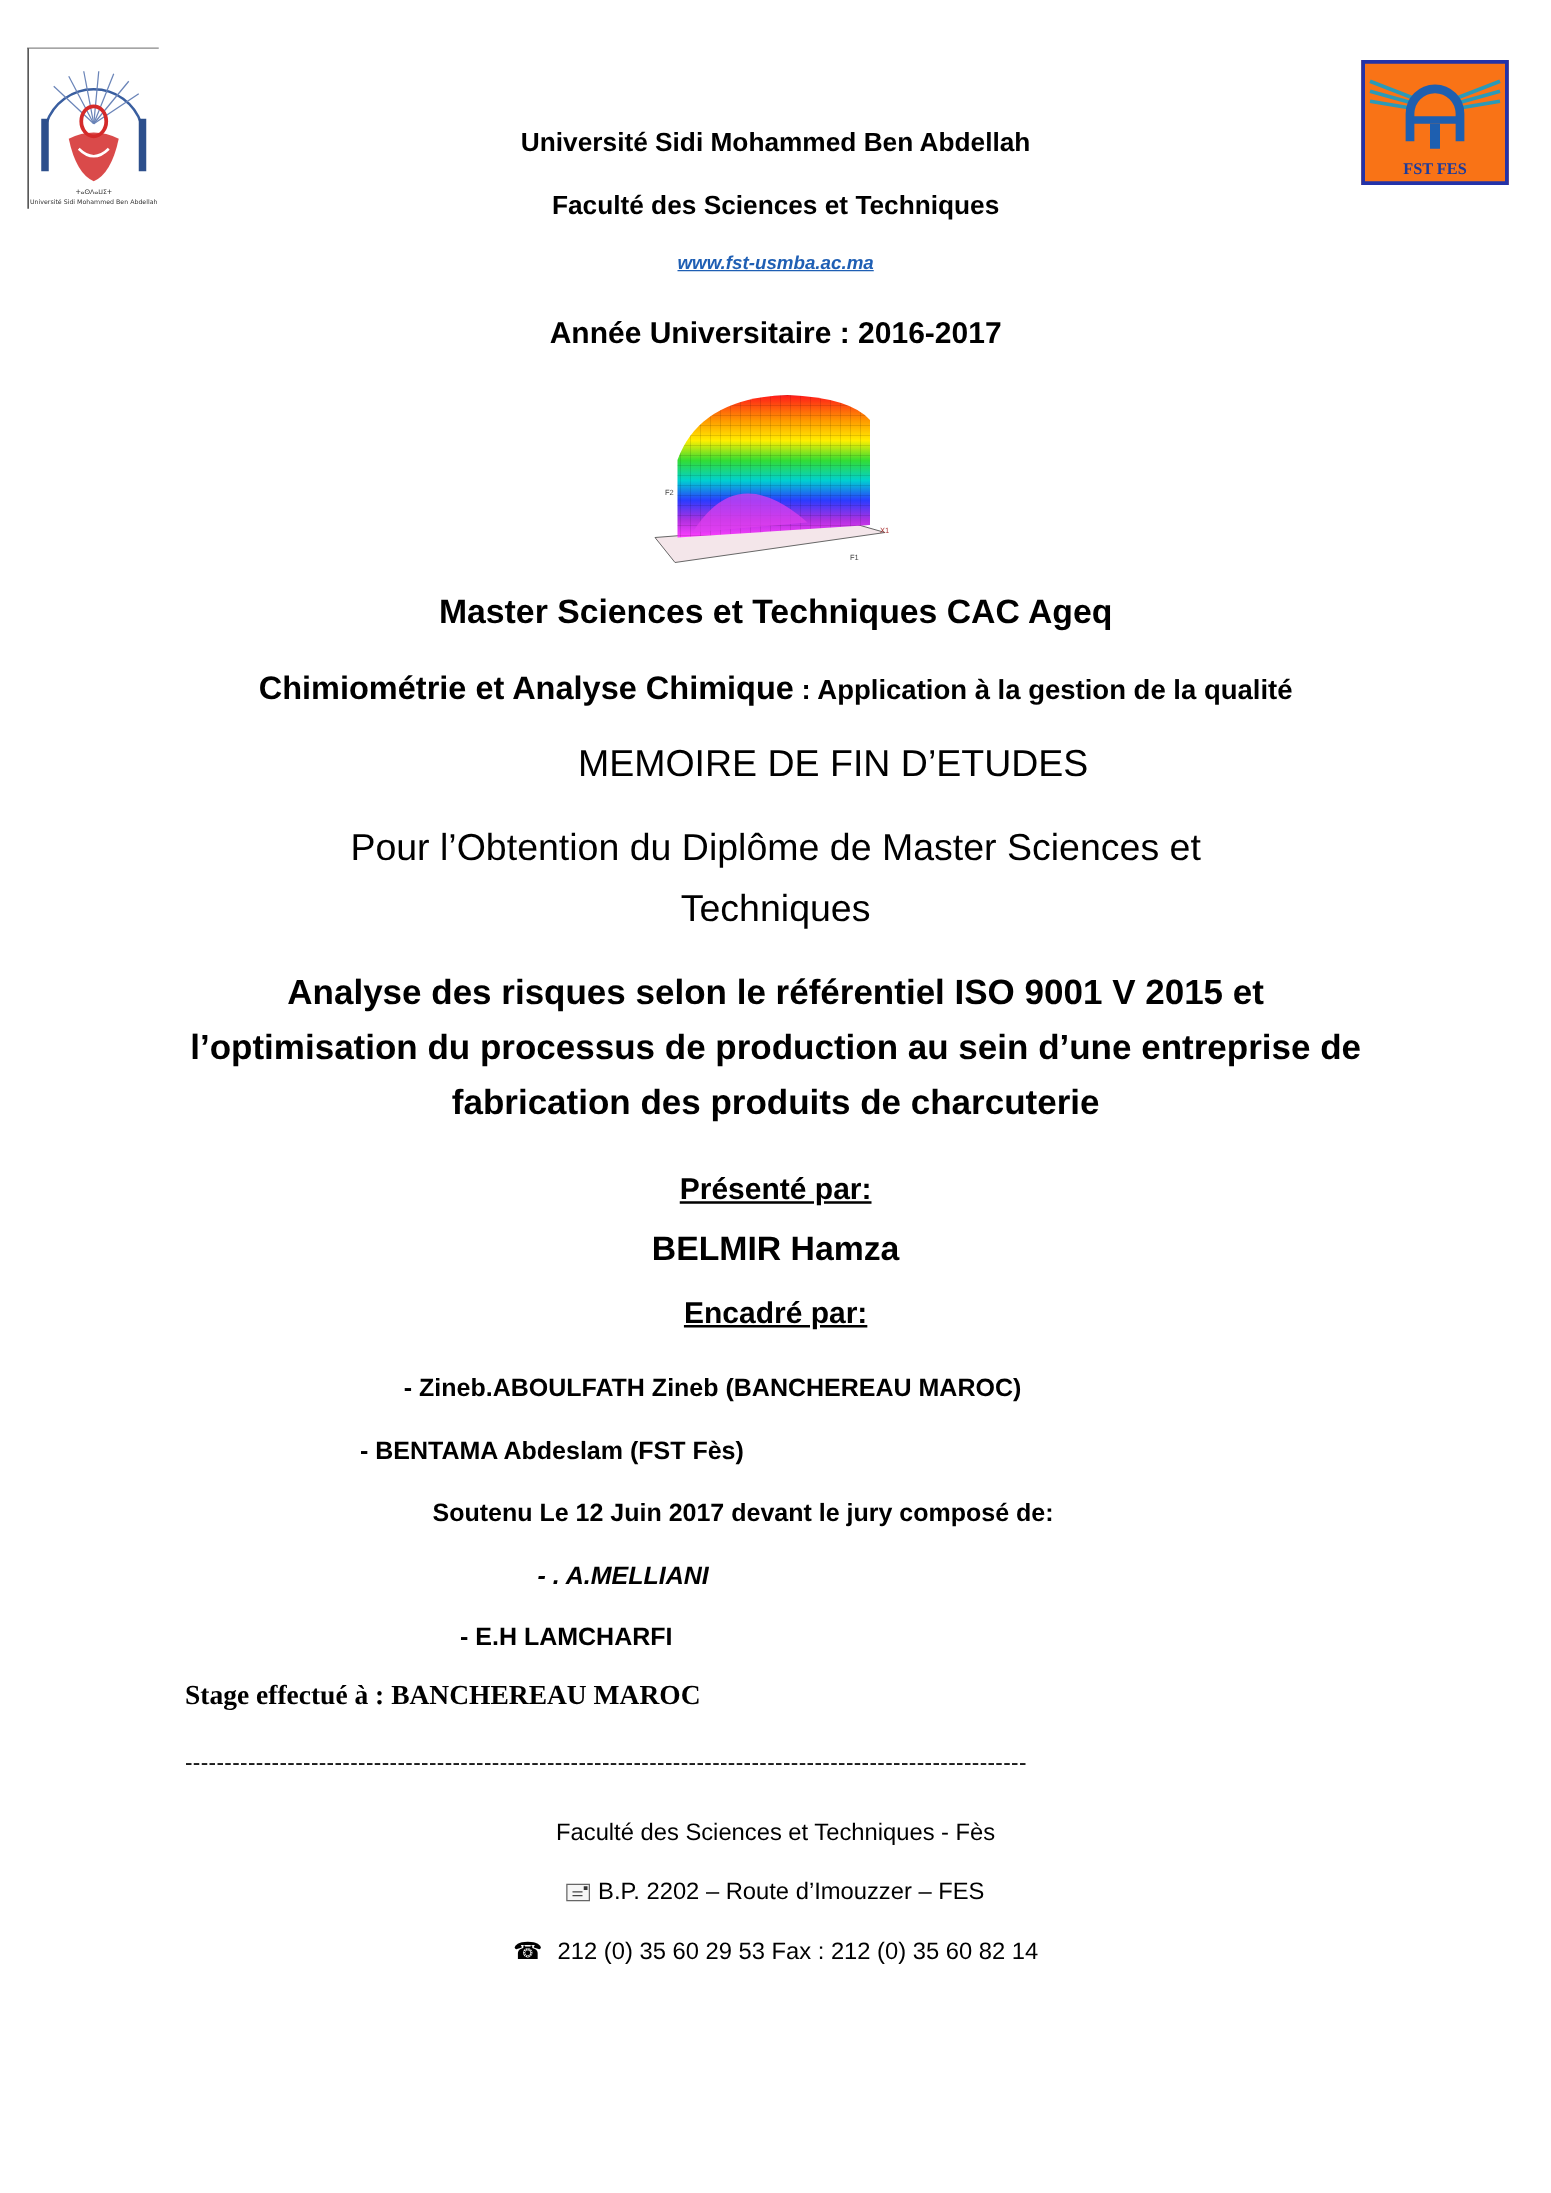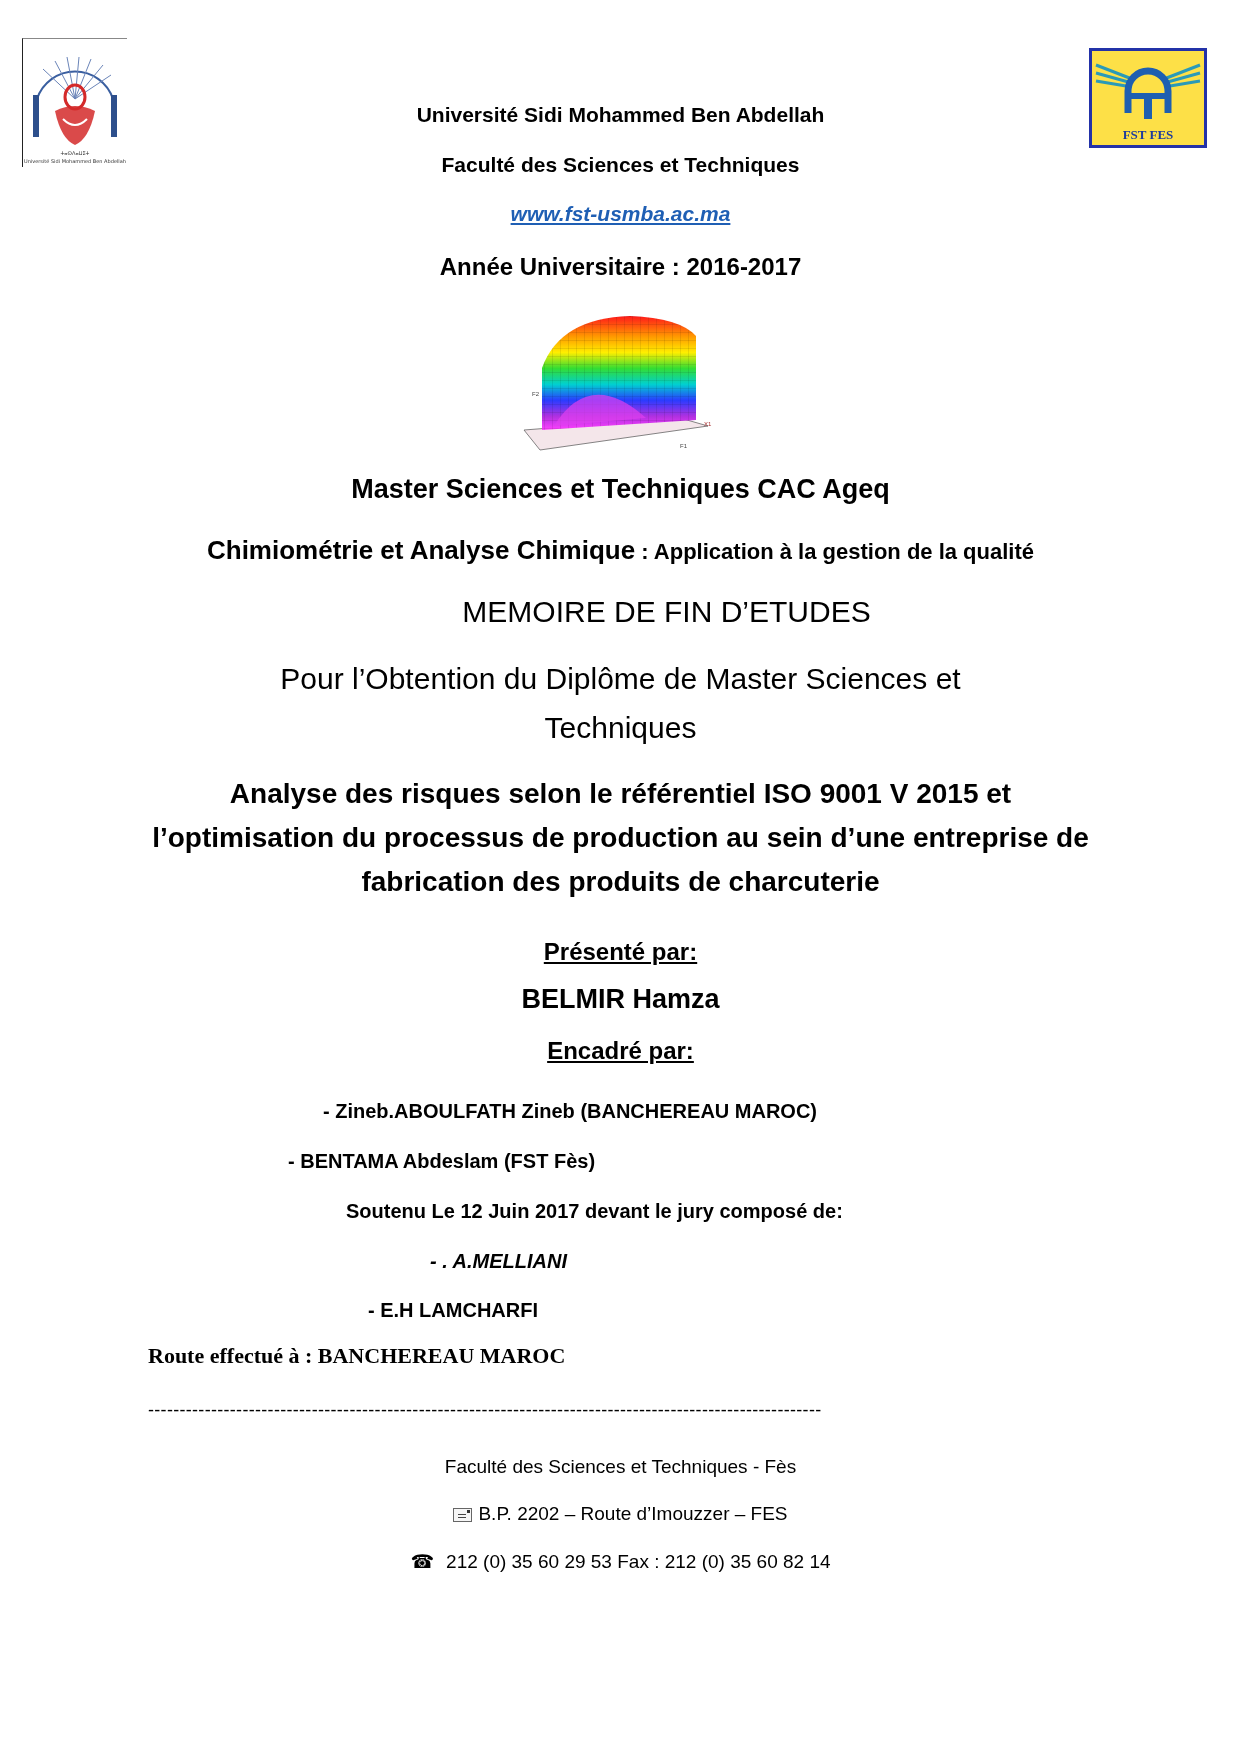--- a/index.html
+++ b/index.html
@@ -1,36 +1,36 @@
 <!DOCTYPE html>
 <html><head>
 <meta charset="utf-8">
 <style>
   html, body { margin:0; padding:0; background:#ffffff; }
   body { width:1241px; height:1754px; position:relative; overflow:hidden;
          font-family:"Liberation Sans", "DejaVu Sans", sans-serif; color:#000; }
   .abs { position:absolute; }
   .center { position:absolute; left:0; width:1241px; text-align:center; }
   .t-head { font-size:21px; font-weight:bold; }
-  .t-link { font-size:21px; font-weight:bold; font-style:italic; color:#1f5fb4; text-decoration:underline; }
+  .t-link { font-size:15px; font-weight:bold; font-style:italic; color:#1f5fb4; text-decoration:underline; }
   .t-year { font-size:24px; font-weight:bold; }
   .t-master { font-size:27px; font-weight:bold; }
   .t-chimio { font-size:26px; font-weight:bold; }
   .t-chimio .small { font-size:22px; }
   .t-memoire { font-size:30px; }
   .t-pour { font-size:30px; line-height:49px; }
   .t-title { font-size:28px; font-weight:bold; line-height:44px; }
   .t-under { font-size:24px; font-weight:bold; text-decoration:underline;margin-top:12px; }
   .t-name { font-size:27px; font-weight:bold; }
   .t-list { font-size:20px; font-weight:bold; }
   .t-stage { font-family:"Liberation Serif", serif; font-size:22px; font-weight:bold; }
   .t-foot { font-size:19px; }
   .dashes { font-family:"Liberation Sans", sans-serif; font-size:18px; letter-spacing:0.3px; white-space:nowrap; overflow:hidden; }
   .logo-left { left:22px; top:38px; width:104px; height:128px; border-left:1px solid #222; border-top:1px solid #888; }
-  .logo-right { left:1089px; top:48px; width:118px; height:100px; border:3px solid #2332a8; box-sizing:border-box; background:#fde047; }
+  .logo-right { left:1089px; top:48px; width:118px; height:100px; border:3px solid #2332a8; box-sizing:border-box; background:#f97316; }
   .chart3d { left:520px; top:308px; width:200px; height:150px; }
 </style>
 </head>
 <body>
 
 <div class="abs logo-left">
   <svg width="104" height="128" viewBox="0 0 104 128">
     <path d="M14 60 A40 40 0 0 1 90 60" fill="none" stroke="#3a5fa0" stroke-width="2"></path>
     <g stroke="#6a84b8" stroke-width="1">
       <line x1="52" y1="60" x2="20" y2="30"></line>
@@ -118,21 +118,21 @@
 <div class="center t-under" style="top:926px;">Présenté par:</div>
 <div class="center t-name" style="top:984px;">BELMIR Hamza</div>
 <div class="center t-under" style="top:1025px;">Encadré par:</div>
 
 <div class="abs t-list" style="left:323px; top:1100px;">- Zineb.ABOULFATH Zineb (BANCHEREAU MAROC)</div>
 <div class="abs t-list" style="left:288px; top:1150px;">-  BENTAMA Abdeslam (FST Fès)</div>
 <div class="abs t-list" style="left:346px; top:1200px;">Soutenu Le 12  Juin 2017  devant le jury composé de:</div>
 <div class="abs t-list" style="left:430px; top:1250px;font-style:italic;">- . A.MELLIANI</div>
 <div class="abs t-list" style="left:368px; top:1299px;">- E.H LAMCHARFI</div>
 
-<div class="abs t-stage" style="left:148px; top:1343px;">Route effectué à : BANCHEREAU MAROC</div>
+<div class="abs t-stage" style="left:148px; top:1343px;">Stage effectué à : BANCHEREAU MAROC</div>
 
 <div class="abs dashes" style="left:148px; top:1400px; width:910px;">-----------------------------------------------------------------------------------------------------------</div>
 
 <div class="center t-foot" style="top:1456px;">Faculté des Sciences et Techniques -  Fès</div>
 <div class="center t-foot" style="top:1503px;">
   <span style="display:inline-block; width:17px; height:12px; border:1px solid #666; position:relative; vertical-align:middle; margin-right:6px; background:#f6f6f6;">
     <span style="position:absolute; left:4px; top:5px; width:8px; height:1px; background:#444;"></span>
     <span style="position:absolute; left:4px; top:8px; width:8px; height:1px; background:#444;"></span>
     <span style="position:absolute; right:1px; top:1px; width:3px; height:3px; background:#333;"></span>
   </span><span>B.P. 2202 – Route d’Imouzzer – FES</span>

